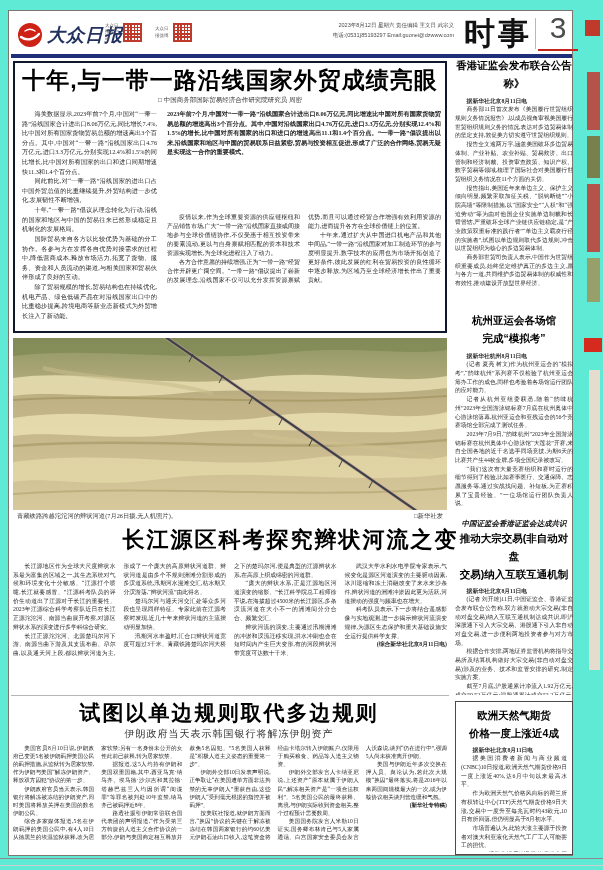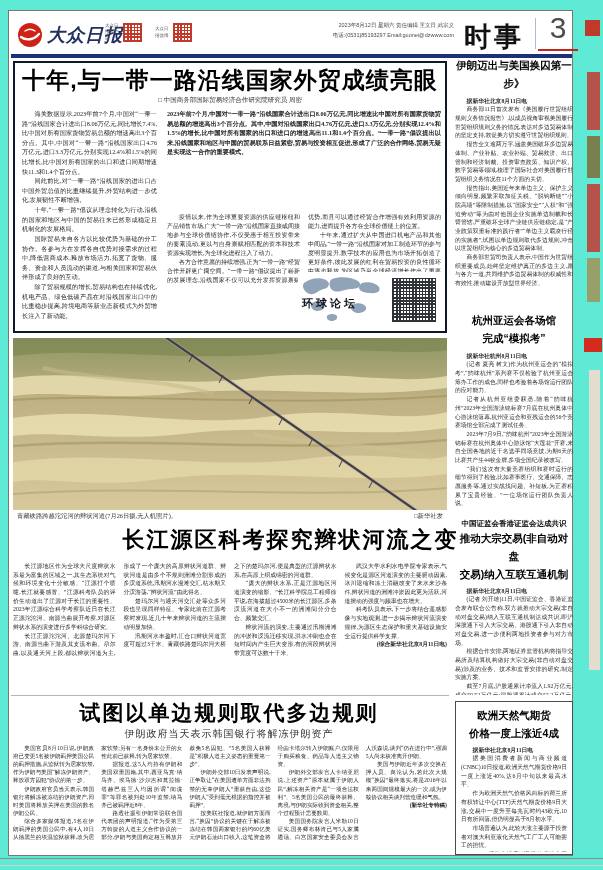--- a/index.html
+++ b/index.html
@@ -13,21 +13,21 @@
   .mast{left:8px;top:6px;height:36px;display:flex;align-items:center;gap:4px;}
   .mast-name{font-family:"Liberation Serif",serif;font-weight:bold;font-style:italic;
              font-size:18px;color:#22315e;letter-spacing:1px;}
   .qrgroup{display:flex;align-items:center;gap:2px;}
   .qrlabel{font-size:4.5px;color:#666;line-height:1.4;width:16px;}
   .qr{width:17px;height:17px;color:#c0392b;border:1px solid currentColor;
       background:repeating-linear-gradient(0deg,currentColor 0 1.5px,transparent 1.5px 3.2px),
                  repeating-linear-gradient(90deg,currentColor 0 1.5px,#fff 1.5px 3.2px);}
   .qr.dark{color:#2f3338;width:42px;height:42px;}
   .issue{left:295px;top:9px;width:150px;text-align:right;font-size:5.5px;line-height:1.9;color:#4a4a4a;}
-  .section-title{left:455px;top:8px;font-size:27px;font-weight:bold;letter-spacing:3px;color:#111;}
+  .section-title{left:455px;top:2px;font-size:31px;font-weight:bold;letter-spacing:3px;color:#111;}
   .sec-vline{left:526px;top:7px;width:1px;height:31px;background:#a9bccd;}
   .pageno{left:531px;top:0px;width:36px;text-align:center;font-size:30px;color:#4c4c4c;
           font-family:"Liberation Sans",sans-serif;}
   .pageno-rule{left:529px;top:38px;width:40px;height:2px;background:#c2251d;}
   .head-rule{left:2px;top:43px;width:561px;height:3px;border-top:3px solid #1e2f7a;
              border-bottom:1px solid #1e2f7a;}
   
   .redbox{left:4px;top:50px;width:434px;height:272px;border:2px solid #0f172a;background:#fff;}
   .m-headline{left:0;right:0;top:2px;font-size:23px;font-weight:bold;letter-spacing:1px;
               text-align:center;color:#000;}
@@ -43,21 +43,21 @@
   .m-twocol{left:152px;top:150px;width:274px;height:114px;column-count:2;column-gap:8px;
             font-size:6px;line-height:1.5;}
   .m-forum{right:5px;bottom:3px;width:142px;height:56px;background:#fff;display:flex;
            align-items:center;gap:6px;}
   .forum-map{position:relative;width:88px;height:50px;}
   .forum-label{position:absolute;left:4px;top:21px;font-size:11px;font-weight:bold;color:#10131c;
                letter-spacing:3px;white-space:nowrap;}
   
   .rail{left:446px;width:118px;}
   .r-head{font-size:10.5px;font-weight:bold;line-height:1.7;text-align:center;color:#000;}
-  .r-kicker{font-size:7.5px;font-weight:bold;text-align:center;color:#111;margin-bottom:1px;}
+  .r-kicker{font-size:7.5px;font-weight:bold;text-align:center;color:#111;margin-bottom:1px;font-style:italic;}
   .r-date{font-weight:bold;}
   .r-body{font-family:"Liberation Serif",serif;font-size:5.8px;line-height:1.5;text-align:justify;color:#2a2a2a;}
   .r-body p.para{margin:0;text-indent:2em;}
   .r4box{left:446px;top:690px;width:118px;height:154px;border:1px solid #4a4a4a;padding:5px 5px;}
   
   .photo{left:4px;top:327px;width:434px;height:172px;background:#c9ba8b;}
   .caption-row{left:8px;top:501px;width:426px;display:flex;justify-content:space-between;
                font-family:"Liberation Serif",serif;font-size:6.3px;color:#333;}
   
   .river-head{left:0;right:0;top:514px;text-align:center;font-size:22px;font-weight:bold;
@@ -130,41 +130,25 @@
           <p class="para">除了贸易规模的增长,贸易结构也在持续优化,机电产品、绿色低碳产品在对沿线国家出口中的比重稳步提高,跨境电商等新业态新模式为外贸增长注入了新动能。</p>
         </div>
       <div class="abs m-summary clip">
         <div class="m-sumtext">2023年前7个月,中国对“一带一路”沿线国家合计进出口8.06万亿元,同比增速比中国对所有国家货物贸易总额的增速高出3个百分点。其中,中国对沿线国家出口4.76万亿元,进口3.3万亿元,分别实现12.4%和1.5%的增长,比中国对所有国家的出口和进口的增速高出11.1和1.4个百分点。“一带一路”倡议提出以来,沿线国家和地区与中国的贸易联系日益紧密,贸易与投资相互促进,形成了广泛的合作网络,贸易无疑是实现这一合作的重要模式。</div>
       </div>
       <div class="abs m-twocol bodytext clip">
           <p class="para">疫情以来,作为全球重要资源的供应链枢纽和产品销售市场,广大“一带一路”沿线国家直接或间接地参与全球价值链协作,不仅受惠于相互投资带来的要素流动,更以与自身禀赋相匹配的资本和技术资源实现增长,为全球化进程注入了动力。</p>
           <p class="para">各方合作意愿的持续增强,正为“一带一路”经贸合作开辟更广阔空间。“一带一路”倡议提出了崭新的发展理念,沿线国家不仅可以充分发挥资源禀赋优势,而且可以通过经贸合作增强有效利用资源的能力,进而提升各方在全球价值链上的位置。</p>
           <p class="para">十年来,通过扩大从中国进口机电产品和其他中间品,“一带一路”沿线国家对加工制造环节的参与度明显提升,数字技术的应用也为市场开拓创造了更好条件,彼此发展的红利在贸易投资的良性循环中逐步释放,为区域乃至全球经济增长作出了重要贡献。</p>
         </div>
-      <div class="abs m-forum">
-        <div class="forum-map">
-          <svg width="88" height="50" viewBox="0 0 88 50">
-            <g fill="#7e93ac" opacity="0.85">
-              <path d="M6 8c6-5 16-6 22-3 5 3 3 8-2 9-6 1-8 6-14 5-5-1-9-7-6-11z"></path>
-              <path d="M34 4c8-3 20-2 26 2 5 4 1 8-6 8-8 0-12 4-18 2-5-2-6-9-2-12z"></path>
-              <path d="M64 8c6-2 14 0 17 4 2 4-2 7-8 6-6 0-12-2-12-5 0-2 1-4 3-5z"></path>
-              <path d="M14 28c4-3 10-2 12 1 2 4-2 7-7 7-4 0-8-5-5-8z"></path>
-              <path d="M54 30c5-3 12-2 14 2 1 4-4 6-9 6-5-1-8-5-5-8z"></path>
-              <path d="M30 40c3-2 8-1 9 1 1 3-2 5-6 5-3 0-6-4-3-6z"></path>
-            </g>
-          </svg>
-          <span class="forum-label">环球论坛</span>
-        </div>
-        <span class="qr dark"></span>
-      </div>
     </div>
 
     <div class="abs rail clip" style="top:46px;height:248px;">
       <div class="r-head">
-        <div>伊朗迈出与美国换囚第一步》</div>
+        <div>香港证监会发布联合公告称》</div>
       </div>
       <div class="r-body" style="margin-top:4px;">
         <p class="para"><span class="r-date">据新华社北京8月11日电</span></p>
       </div>
       <div class="r-body clip" style="height:196px;">
           <p class="para">商务部11日首次发布《美国履行世贸组织规则义务情况报告》,以成员视角审视美国履行世贸组织规则义务的情况,表达对多边贸易体制的坚定支持,敦促美方切实遵守世贸组织规则。</p>
           <p class="para">报告全文逾两万字,涵盖美国破坏多边贸易体制、产业补贴、农业补贴、贸易救济、出口管制和经济制裁、投资审查政策、知识产权、数字贸易等领域,梳理了国际社会对美国履行世贸组织义务情况在11个方面的关切。</p>
           <p class="para">报告指出,美国近年来单边主义、保护主义倾向明显,频繁采取加征关税、“脱钩断链”“小院高墙”等限制措施,以“国家安全”“人权”和“强迫劳动”等为由对他国企业实施单边制裁和长臂管辖,严重破坏全球产业链供应链稳定,是“产业政策双重标准的践行者”“单边主义霸凌行径的实施者”,试图以单边规则取代多边规则,冲击以世贸组织为核心的多边贸易体制。</p>
           <p class="para">商务部世贸司负责人表示,中国作为世贸组织重要成员,始终坚定维护真正的多边主义,愿与各方一道,共同维护多边贸易体制的权威性和有效性,推动建设开放型世界经济。</p>
         </div>

